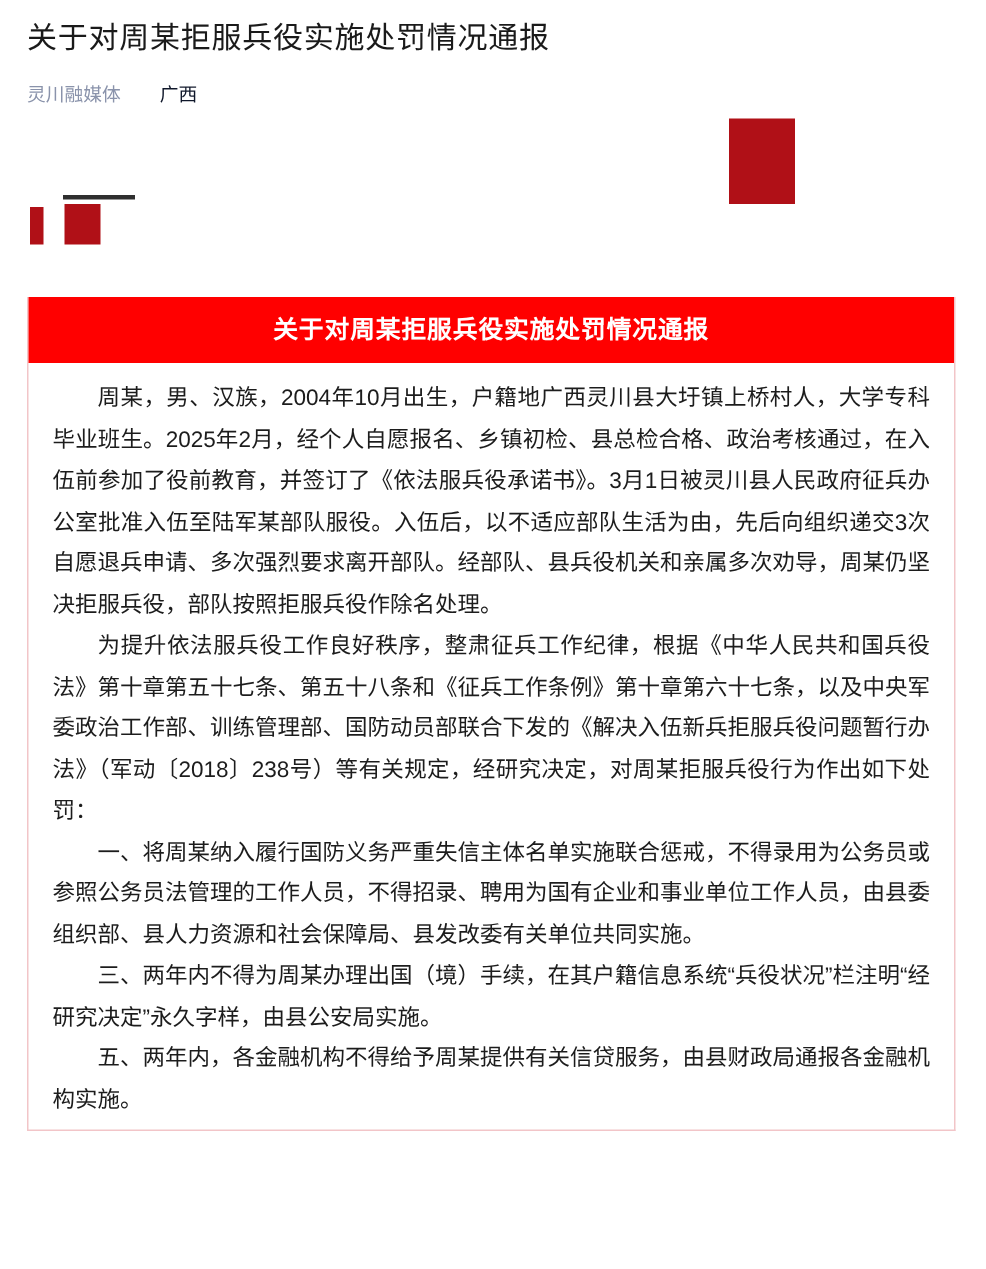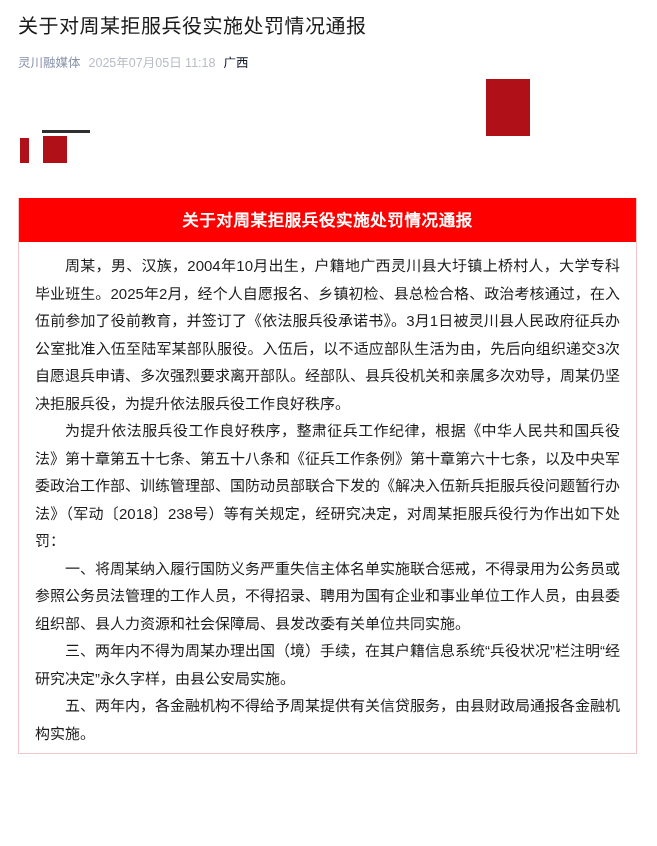--- a/index.html
+++ b/index.html
@@ -23,21 +23,21 @@
     font-size: 20px;
     line-height: 28px;
     color: #1a1a1a;
     font-weight: 400;
     margin: 0;
     letter-spacing: 0.5px;
   }
   .byline {
     margin-top: 14px;
     display: flex;
-    gap: 8px;
+    gap: 26px;
     font-size: 12.5px;
     line-height: 18px;
     white-space: nowrap;
   }
   .byline-source {
     color: #8a93ab;
   }
   .byline-date {
     color: #b8bcc6;
   }
@@ -115,35 +115,34 @@
     text-indent: 2em;
   }
 </style>
 </head>
 <body>
 
 <div class="article-header">
   <h1 class="page-title">关于对周某拒服兵役实施处罚情况通报</h1>
   <div class="byline">
     <span class="byline-source">灵川融媒体</span>
-    <span class="byline-date">2025年07月05日 11:18</span>
     <span class="byline-location">广西</span>
   </div>
 </div>
 
 <div class="decor-zone">
   <div class="decor-block decor-tall-right"></div>
   <div class="decor-rule"></div>
   <div class="decor-block decor-bar-left"></div>
   <div class="decor-block decor-square-left"></div>
 </div>
 
 <div class="notice-card">
   <div class="notice-banner">关于对周某拒服兵役实施处罚情况通报</div>
   <div class="notice-body">
-    <p>周某，男、汉族，2004年10月出生，户籍地广西灵川县大圩镇上桥村人，大学专科毕业班生。2025年2月，经个人自愿报名、乡镇初检、县总检合格、政治考核通过，在入伍前参加了役前教育，并签订了《依法服兵役承诺书》。3月1日被灵川县人民政府征兵办公室批准入伍至陆军某部队服役。入伍后，以不适应部队生活为由，先后向组织递交3次自愿退兵申请、多次强烈要求离开部队。经部队、县兵役机关和亲属多次劝导，周某仍坚决拒服兵役，为提升依法服兵役工作良好秩序。</p>
+    <p>周某，男、汉族，2004年10月出生，户籍地广西灵川县大圩镇上桥村人，大学专科毕业班生。2025年2月，经个人自愿报名、乡镇初检、县总检合格、政治考核通过，在入伍前参加了役前教育，并签订了《依法服兵役承诺书》。3月1日被灵川县人民政府征兵办公室批准入伍至陆军某部队服役。入伍后，以不适应部队生活为由，先后向组织递交3次自愿退兵申请、多次强烈要求离开部队。经部队、县兵役机关和亲属多次劝导，周某仍坚决拒服兵役，部队按照拒服兵役作除名处理。</p>
     <p>为提升依法服兵役工作良好秩序，整肃征兵工作纪律，根据《中华人民共和国兵役法》第十章第五十七条、第五十八条和《征兵工作条例》第十章第六十七条，以及中央军委政治工作部、训练管理部、国防动员部联合下发的《解决入伍新兵拒服兵役问题暂行办法》（军动〔2018〕238号）等有关规定，经研究决定，对周某拒服兵役行为作出如下处罚：</p>
     <p>一、将周某纳入履行国防义务严重失信主体名单实施联合惩戒，不得录用为公务员或参照公务员法管理的工作人员，不得招录、聘用为国有企业和事业单位工作人员，由县委组织部、县人力资源和社会保障局、县发改委有关单位共同实施。</p>
     <p>三、两年内不得为周某办理出国（境）手续，在其户籍信息系统“兵役状况”栏注明“经研究决定”永久字样，由县公安局实施。</p>
     <p>五、两年内，各金融机构不得给予周某提供有关信贷服务，由县财政局通报各金融机构实施。</p>
 
   </div>
 </div>
 
 </body></html>

